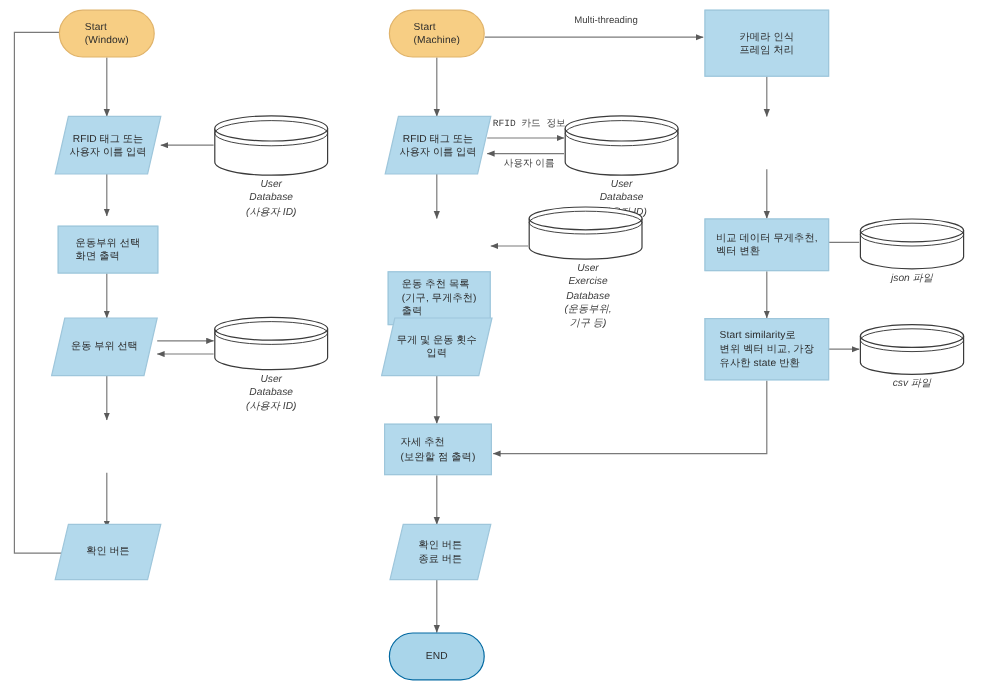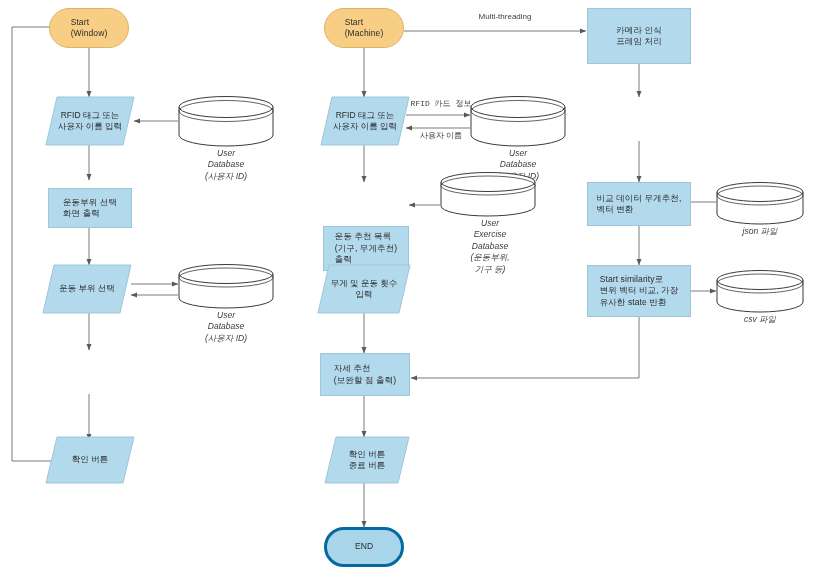--- a/index.html
+++ b/index.html
@@ -41,21 +41,21 @@
     background: #b3d9ec;
     border: 1px solid #9ec6db;
   }
   .term {
     background: #f7ce84;
     border: 1px solid #e0b36a;
     border-radius: 999px;
   }
   .term-end {
     background: #a9d5ea;
-    border: 3px solid #0369a1;
+    border: 1px solid #0369a1;
     border-radius: 999px;
   }
   .io-wrap {
     position: absolute;
   }
   .io-wrap svg {
     position: absolute;
     left: 0;
     top: 0;
     overflow: visible;

